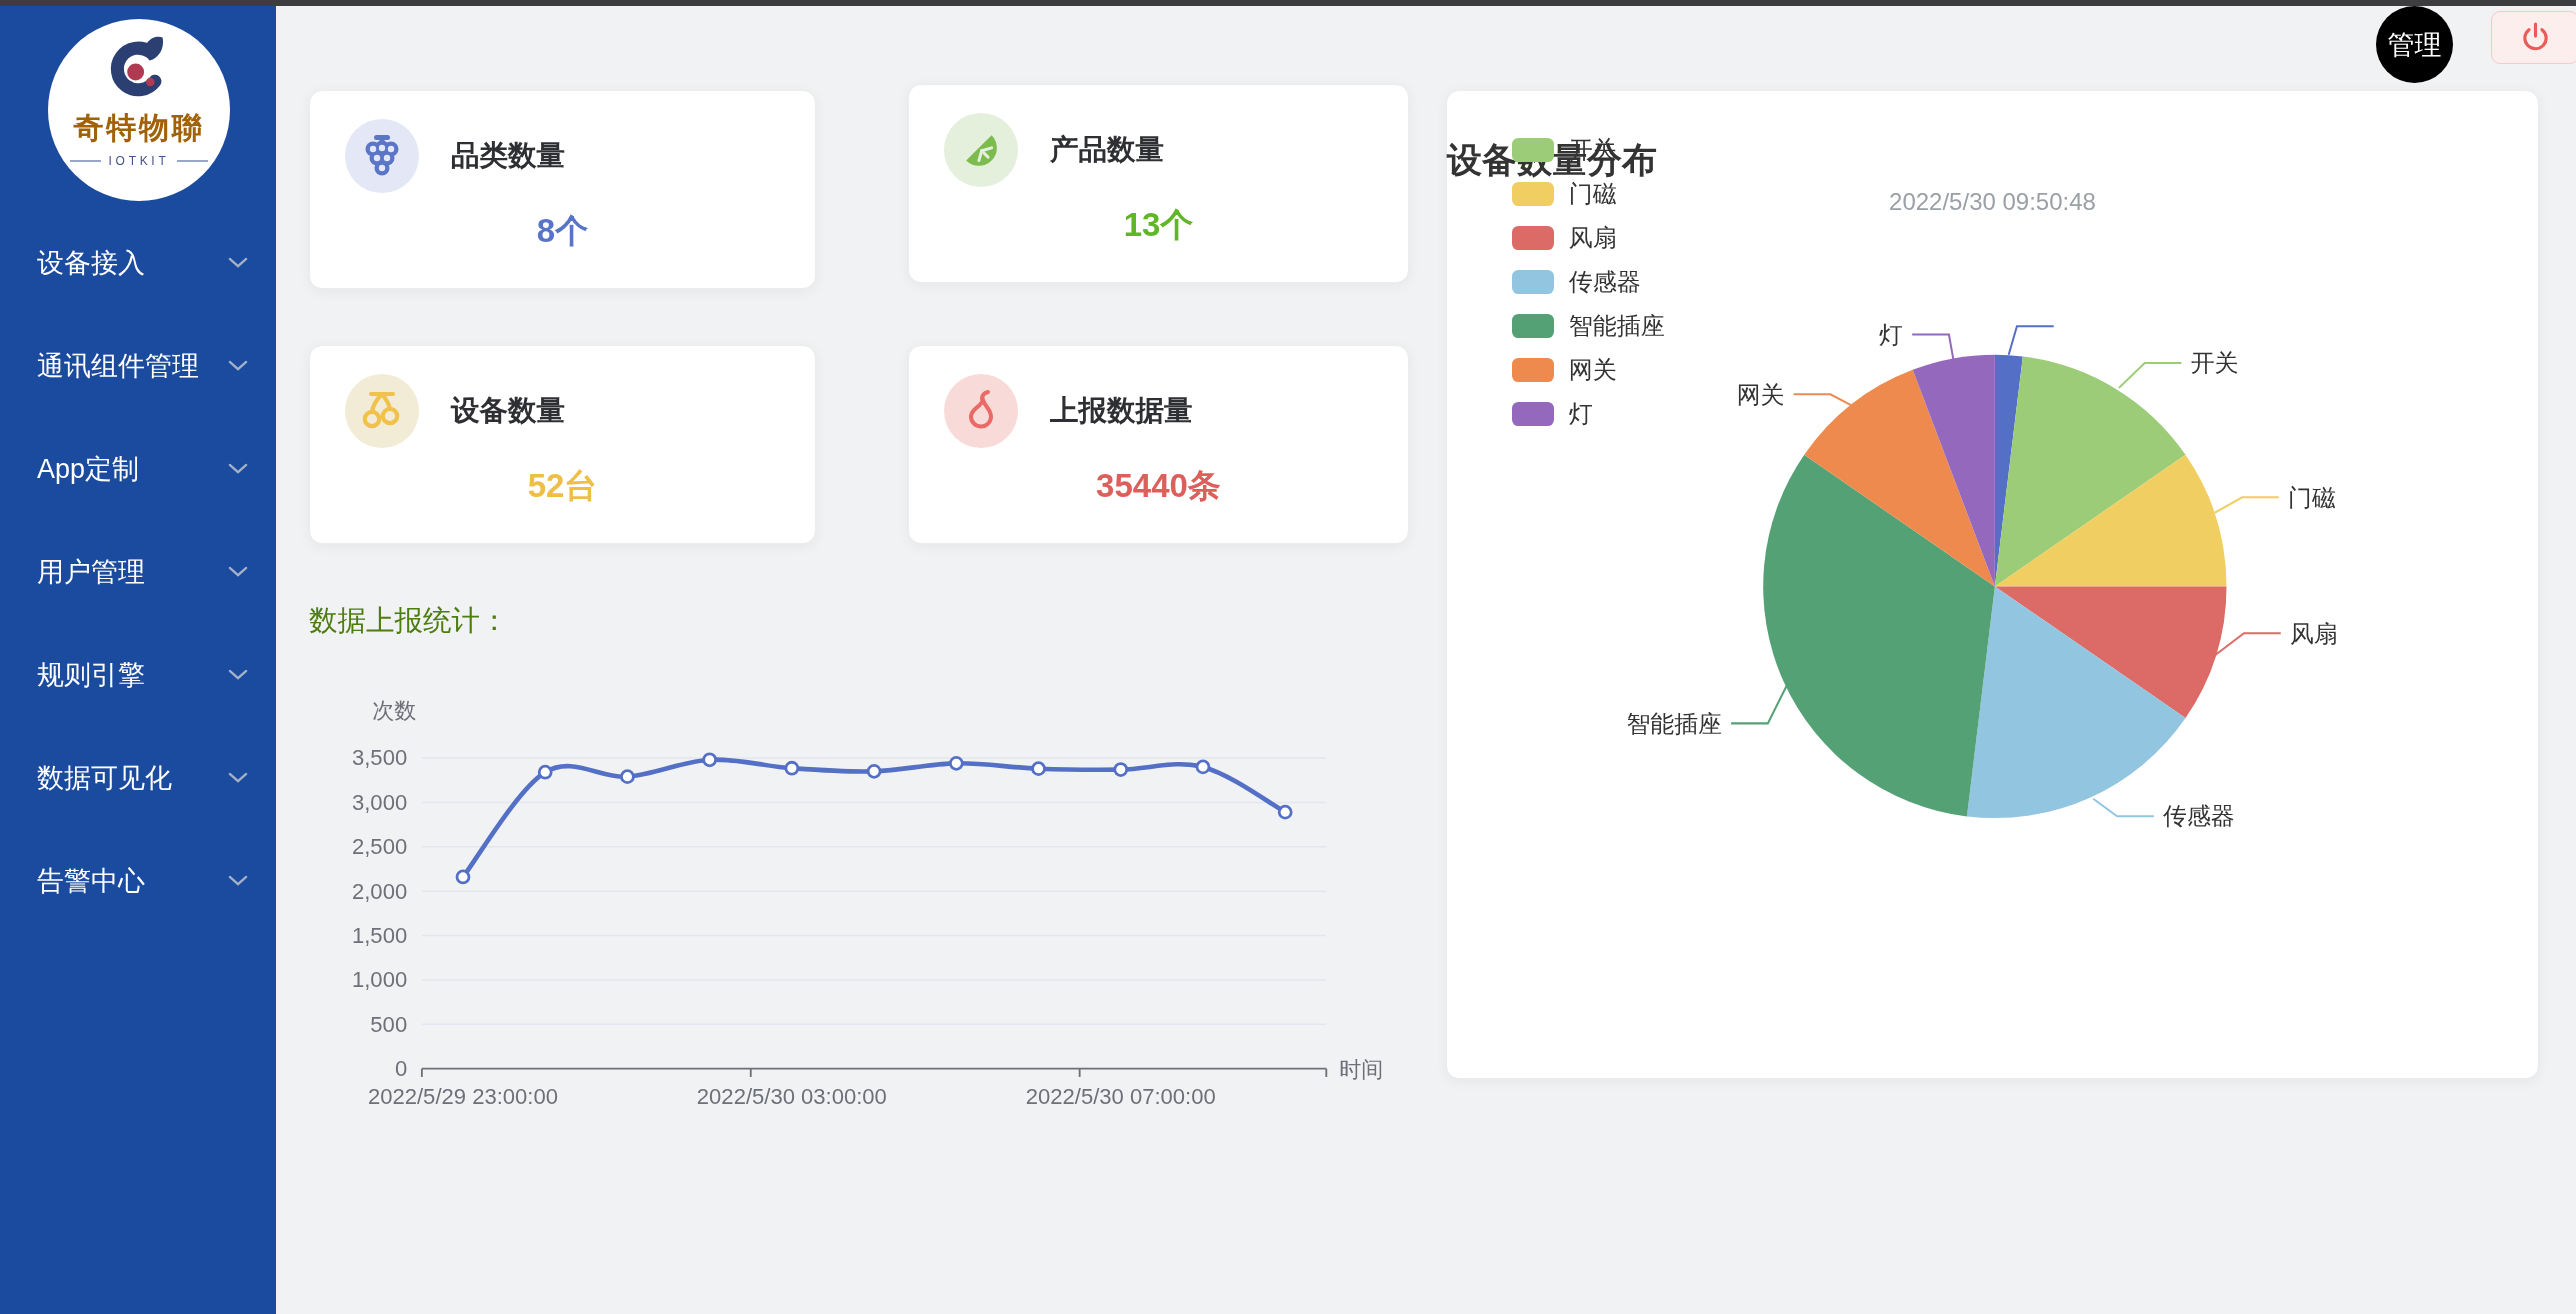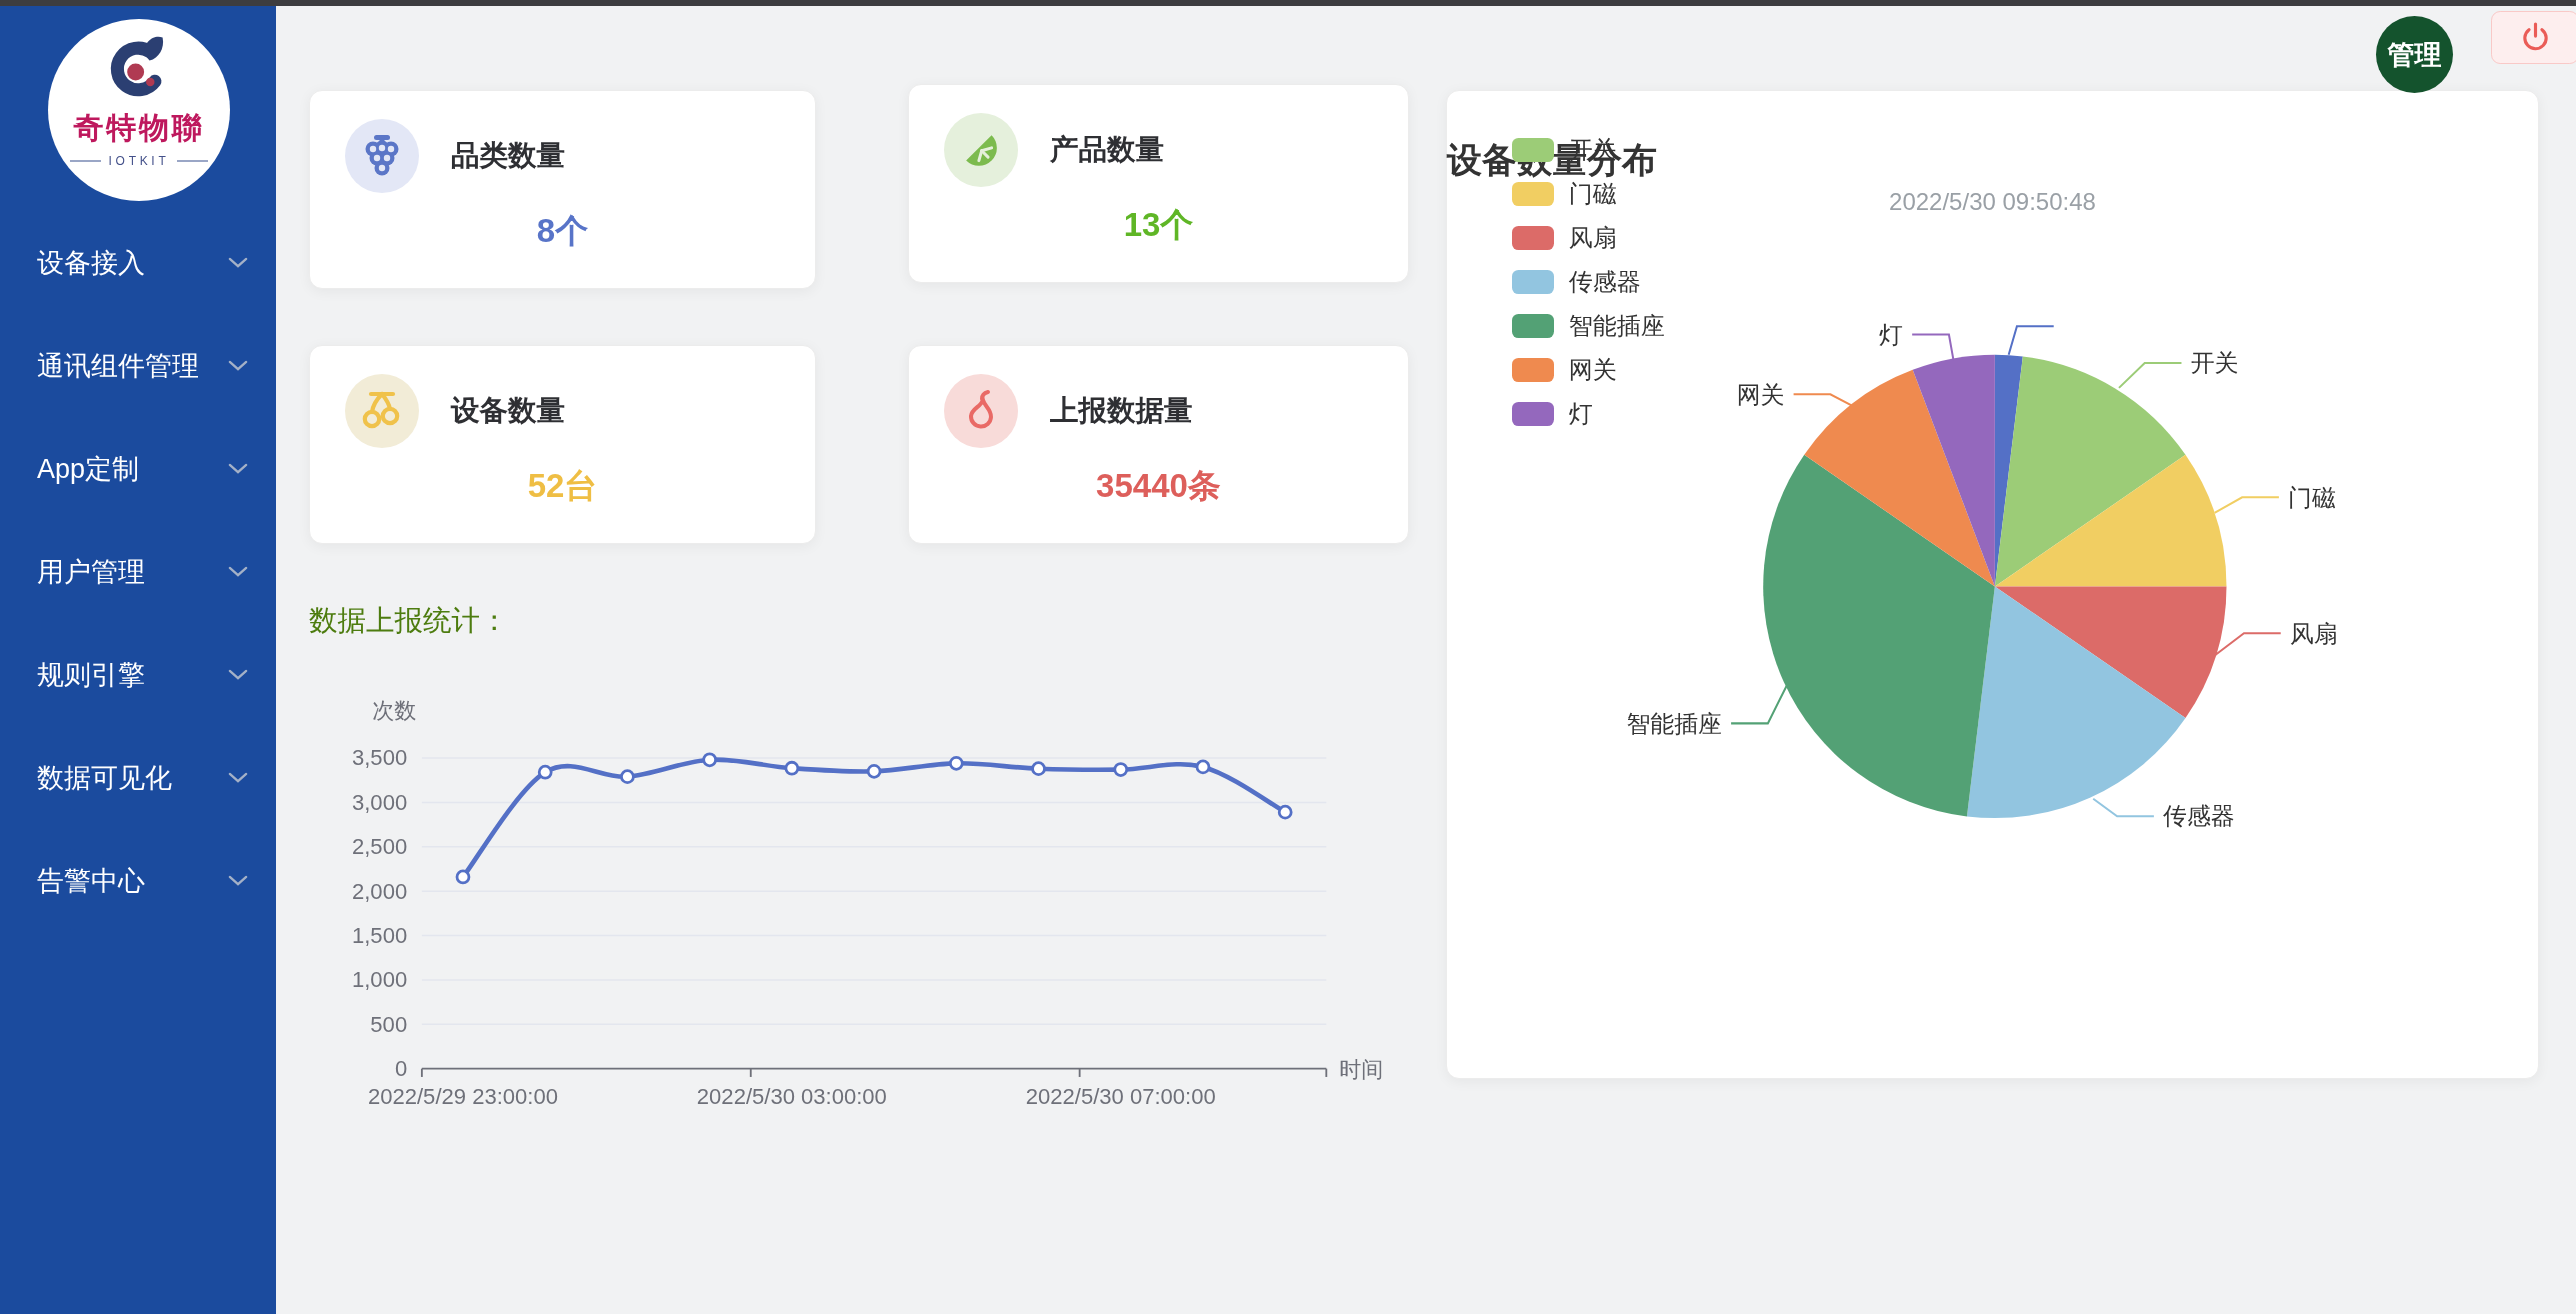--- a/index.html
+++ b/index.html
@@ -10,34 +10,34 @@
     -webkit-font-smoothing:antialiased;
   }
   .topstrip{position:absolute;left:0;top:0;width:2576px;height:6.4px;background:#3d3d3f;z-index:40;}
   
   .sidebar{position:absolute;left:0;top:6.4px;width:276px;height:1308px;background:#1b4b9e;z-index:30;}
   .logo-circle{
     position:absolute;left:48px;top:13px;width:182px;height:182px;border-radius:50%;
     background:#ffffff;display:flex;flex-direction:column;align-items:center;justify-content:flex-start;
   }
   .logo-mark{margin-top:13px;width:79px;height:77px;}
-  .brand{font-size:30px;font-weight:bold;color:#be185d;letter-spacing:2.8px;margin-top:-1.8px;white-space:nowrap;}
+  .brand{font-size:30px;font-weight:bold;color:#a16207;letter-spacing:2.8px;margin-top:-1.8px;white-space:nowrap;}
   .brand-sub{display:flex;align-items:center;gap:7.4px;margin-top:5.5px;color:#44518a;font-size:12px;letter-spacing:3.7px;}
   .brand-sub .rule{width:31px;height:1.8px;background:#9aa6c6;}
   .nav{position:absolute;left:0;top:205px;width:276px;}
   .nav-item{
     height:103px;display:flex;align-items:center;justify-content:space-between;
     padding:0 27.6px 0 37px;cursor:pointer;color:#ffffff;font-size:27px;
   }
   .nav-item .chev{flex:0 0 auto;margin-left:7.4px;opacity:.85;}
   
   .avatar{
-    position:absolute;left:2376px;top:16px;width:77px;height:77px;border-radius:50%;
-    background:#14532d;color:#ffffff;font-size:27px;display:flex;align-items:center;justify-content:center;
-    cursor:pointer;z-index:35;font-weight:bold;
+    position:absolute;left:2376px;top:6px;width:77px;height:77px;border-radius:50%;
+    background:#000000;color:#ffffff;font-size:27px;display:flex;align-items:center;justify-content:center;
+    cursor:pointer;z-index:35;
   }
   .power-btn{
     position:absolute;left:2491px;top:11px;width:88px;height:53px;border-radius:9.2px;
     background:#fdeeee;border:1.8px solid #f9c9c7;display:flex;align-items:center;justify-content:center;
     cursor:pointer;z-index:35;box-sizing:border-box;
   }
   
   .card{
     position:absolute;background:#ffffff;border:0.9px solid #ececec;border-radius:13px;
     box-shadow:0 2.8px 13px rgba(0,0,0,.05);box-sizing:border-box;

